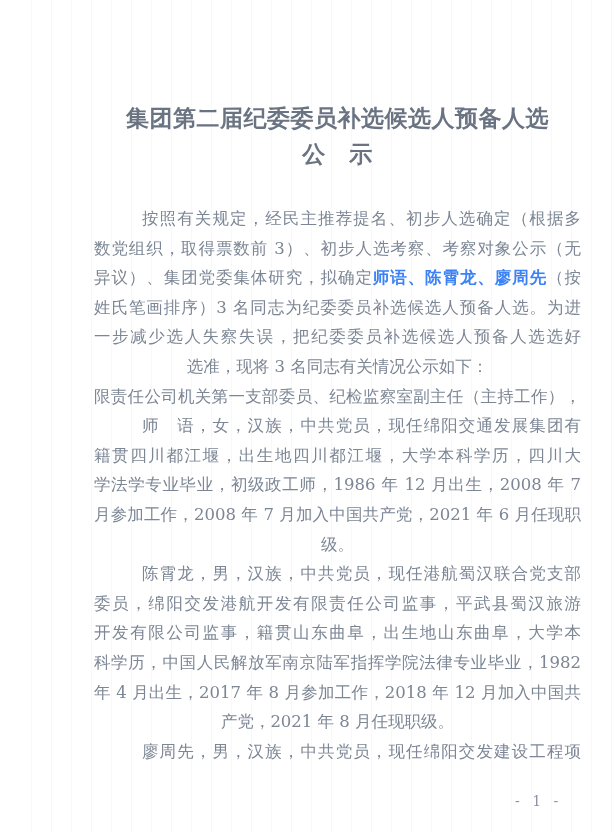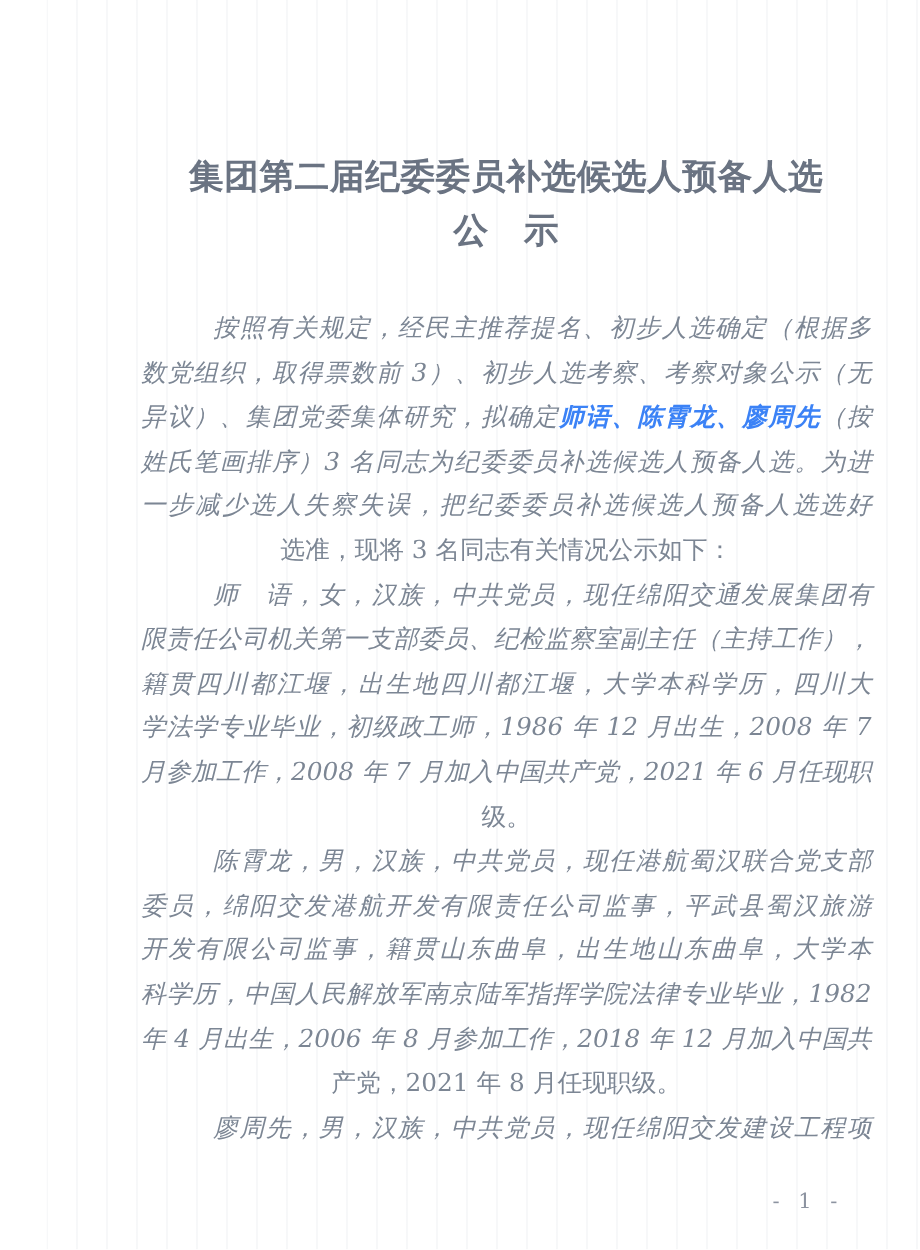--- a/index.html
+++ b/index.html
@@ -39,21 +39,20 @@
   }
   .bodyline{
     height:29.6px;
     line-height:29.6px;
     white-space:pre-wrap;
     text-align:center;
   }
   .bodyline.fill{
     text-align:justify;
     text-align-last:justify;
-    font-style:italic;
   }
   .bodyline.indent{ text-indent:48px; }
   .bold-name{ font-weight:700; color:#3b82f6; }
   .page-number{
     position:absolute;
     left:484px; top:793px;
     font-size:14px;
     letter-spacing:4px;
     color:#8c93a0;
   }
@@ -75,31 +74,31 @@
     <div>公　示</div>
   </div>
 
   <div class="body-block">
       <div class="bodyline indent fill">按照有关规定，经民主推荐提名、初步人选确定（根据多</div>
       <div class="bodyline fill">数党组织，取得票数前 3）、初步人选考察、考察对象公示（无</div>
       <div class="bodyline fill"><span>异议）、集团党委集体研究，拟确定</span><span class="bold-name">师语、陈霄龙、廖周先</span><span>（按</span></div>
       <div class="bodyline fill">姓氏笔画排序）3 名同志为纪委委员补选候选人预备人选。为进</div>
       <div class="bodyline fill">一步减少选人失察失误，把纪委委员补选候选人预备人选选好</div>
       <div class="bodyline">选准，现将 3 名同志有关情况公示如下：</div>
+      <div class="bodyline fill">限责任公司机关第一支部委员、纪检监察室副主任（主持工作），</div>
       <div class="bodyline indent fill">师　语，女，汉族，中共党员，现任绵阳交通发展集团有</div>
-      <div class="bodyline fill">限责任公司机关第一支部委员、纪检监察室副主任（主持工作），</div>
       <div class="bodyline fill">籍贯四川都江堰，出生地四川都江堰，大学本科学历，四川大</div>
       <div class="bodyline fill">学法学专业毕业，初级政工师，1986 年 12 月出生，2008 年 7</div>
       <div class="bodyline fill">月参加工作，2008 年 7 月加入中国共产党，2021 年 6 月任现职</div>
       <div class="bodyline">级。</div>
       <div class="bodyline indent fill">陈霄龙，男，汉族，中共党员，现任港航蜀汉联合党支部</div>
       <div class="bodyline fill">委员，绵阳交发港航开发有限责任公司监事，平武县蜀汉旅游</div>
       <div class="bodyline fill">开发有限公司监事，籍贯山东曲阜，出生地山东曲阜，大学本</div>
       <div class="bodyline fill">科学历，中国人民解放军南京陆军指挥学院法律专业毕业，1982</div>
-      <div class="bodyline fill">年 4 月出生，2006 年 8 月参加工作，2018 年 12 月加入中国共</div>
+      <div class="bodyline fill">年 4 月出生，2017 年 8 月参加工作，2018 年 12 月加入中国共</div>
       <div class="bodyline">产党，2021 年 8 月任现职级。</div>
       <div class="bodyline indent fill">廖周先，男，汉族，中共党员，现任绵阳交发建设工程项</div>
     </div>
 
   <div class="page-number">- 1 -</div>
 
   <div class="edge-artifact"></div>
 
 </div>
 

